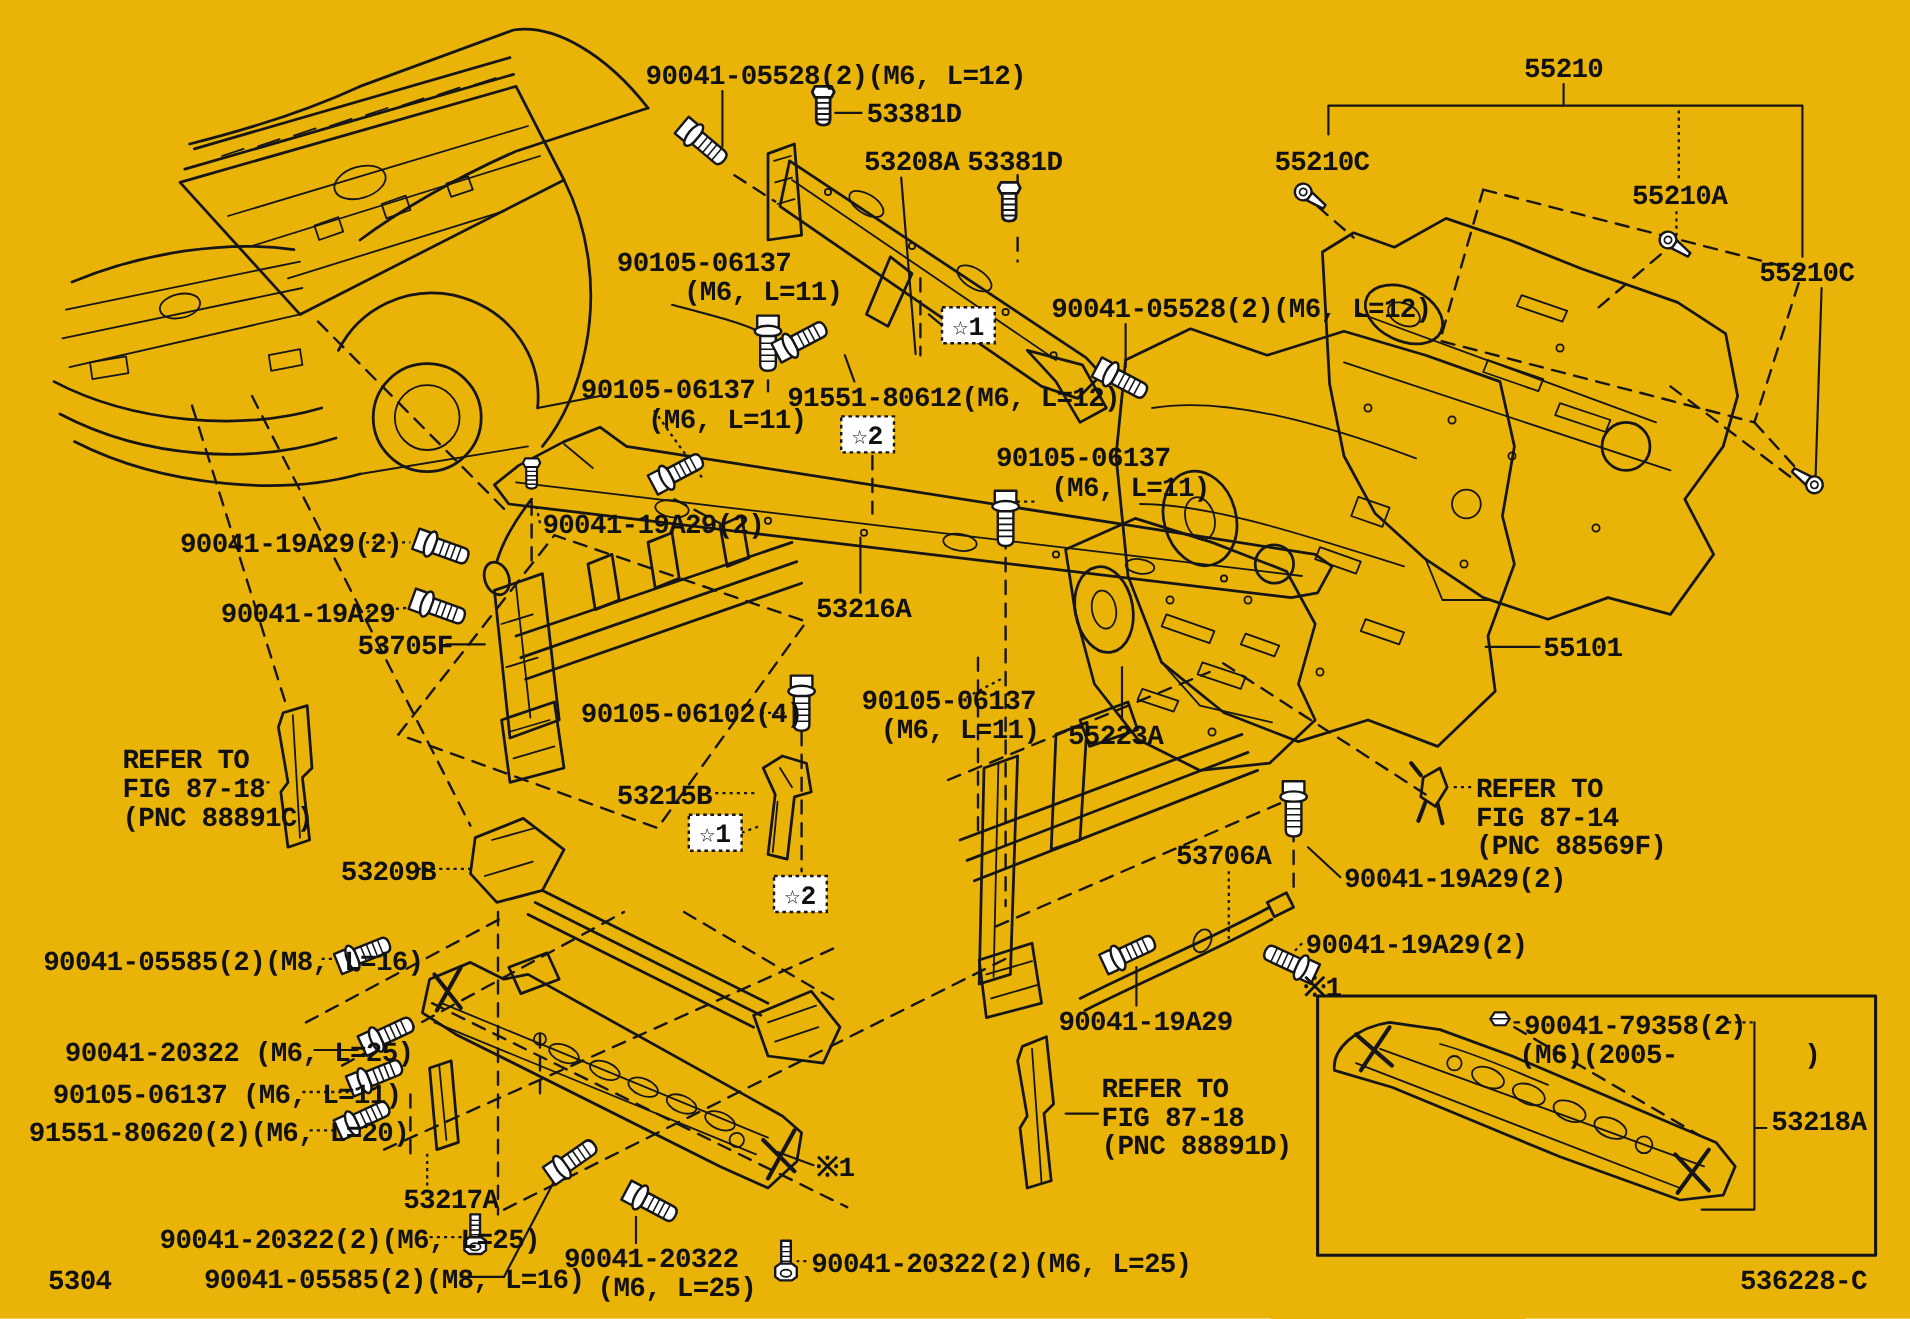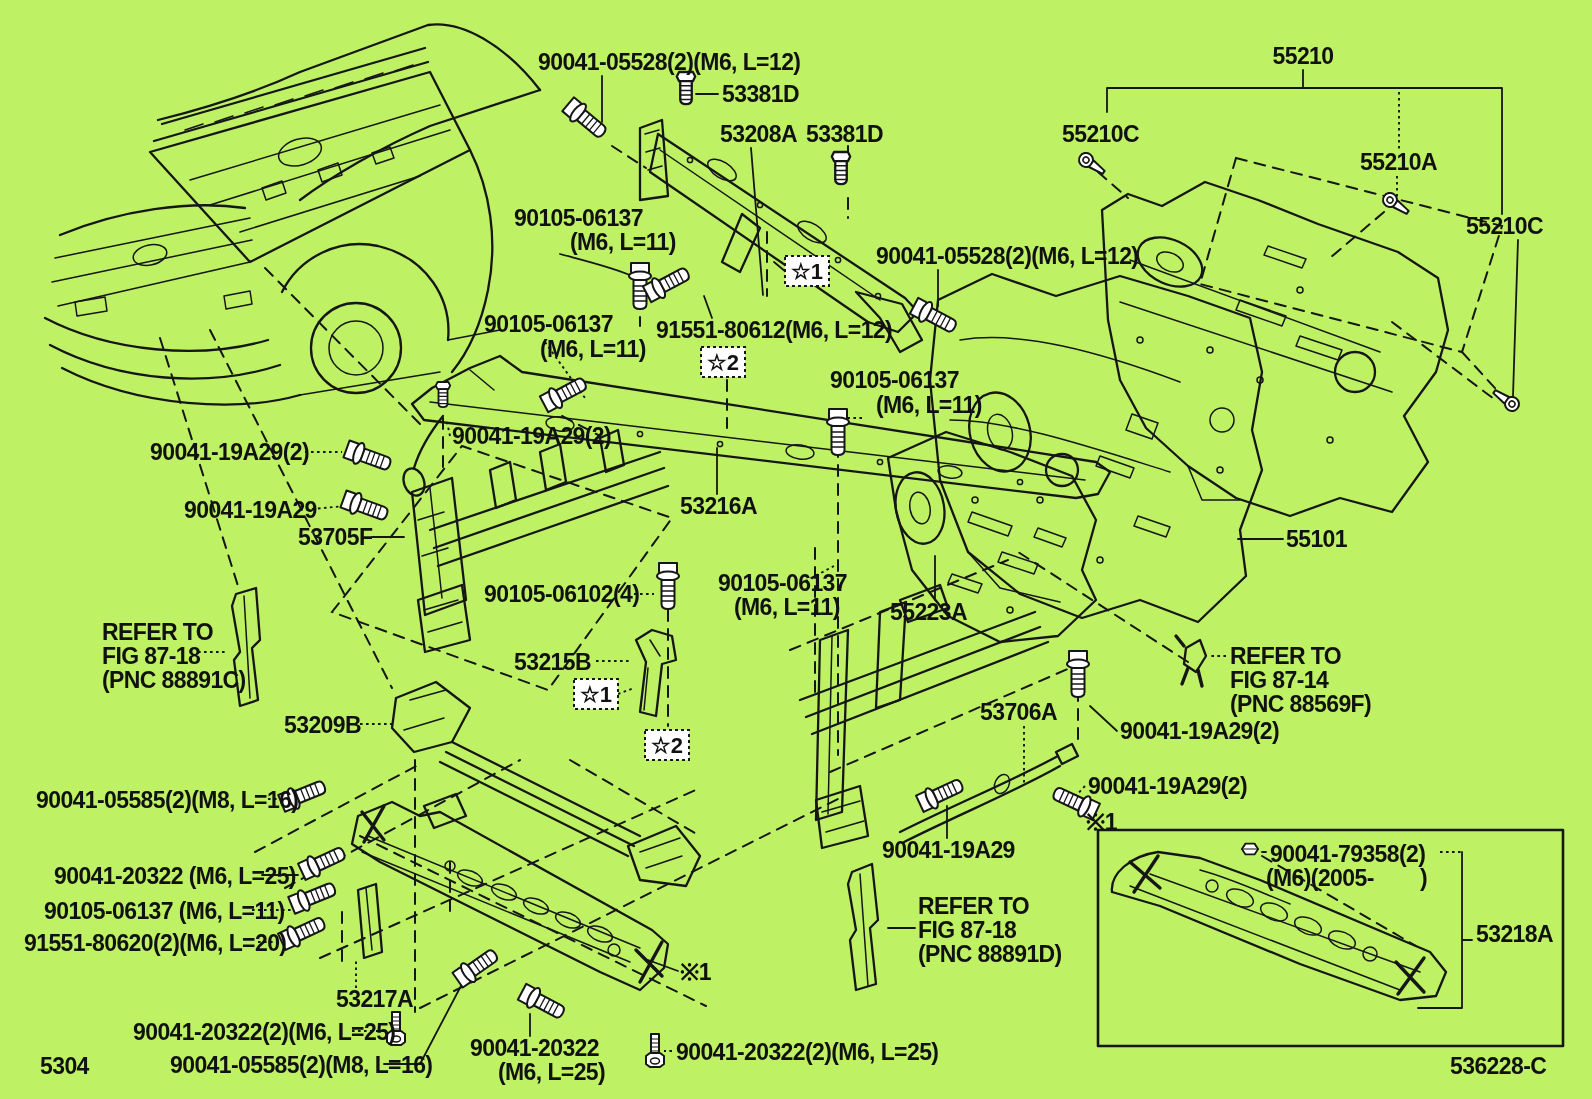--- a/index.html
+++ b/index.html
@@ -1,17 +1,17 @@
 <!DOCTYPE html>
 <html><head>
 <meta charset="utf-8">
 <style>
   html,body{margin:0;padding:0;background:#ffffff;}
-  .stage{position:relative;width:1592px;height:1099px;background:#bef264;overflow:hidden;
-         font-family:Liberation Sans, sans-serif;}
+  .stage{position:relative;width:1592px;height:1099px;background:#eab308;overflow:hidden;
+         font-family:Liberation Mono, monospace;}
   svg{position:absolute;inset:0;}
   .p   {fill:none;stroke:#161616;stroke-width:2.3;stroke-linejoin:round;stroke-linecap:round;}
   .d   {fill:none;stroke:#161616;stroke-width:1.5;stroke-linejoin:round;stroke-linecap:round;}
   .hv  {fill:none;stroke:#161616;stroke-width:3.4;stroke-linecap:round;}
   .dash{fill:none;stroke:#161616;stroke-width:2;stroke-dasharray:11 8;stroke-linecap:round;}
   .dot {fill:none;stroke:#161616;stroke-width:1.9;stroke-dasharray:2.6 3.4;}
   .ld  {fill:none;stroke:#161616;stroke-width:1.8;stroke-linecap:round;}
   .wh  {fill:#ffffff;stroke:#161616;stroke-width:2;stroke-linejoin:round;}
   .lbl {fill:#111;font-weight:700;font-size:23px;letter-spacing:-0.6px;}
   .mkr {fill:#111;font-weight:700;font-size:22px;}

